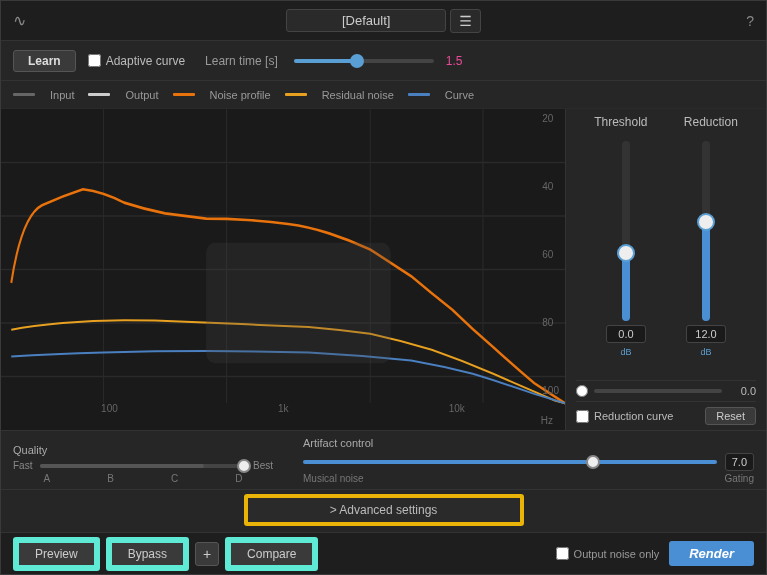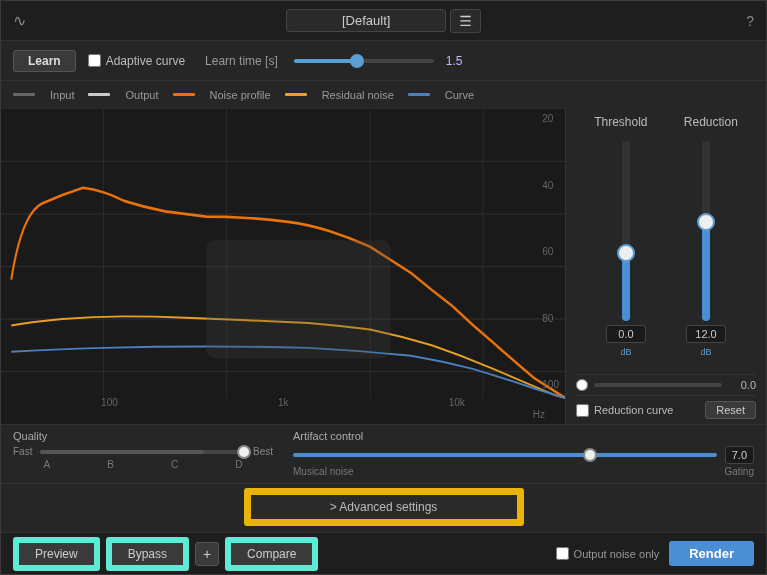--- a/index.html
+++ b/index.html
@@ -122,21 +122,21 @@
     .slider-track .slider-thumb {
       position: absolute;
       top: -5px;
       width: 14px;
       height: 14px;
       background: #5a9fd4;
       border-radius: 50%;
       left: calc(45% - 7px);
     }
     .learn-time-value {
-      color: #c4b5fd;
+      color: #ec4899;
       min-width: 25px;
     }
     
     .legend-row {
       display: flex;
       align-items: center;
       padding: 4px 12px;
       background: #262626;
       gap: 14px;
       height: 28px;
@@ -198,21 +198,21 @@
       right: 0;
       display: flex;
       justify-content: space-around;
       padding: 0 20px;
       color: #666;
       font-size: 10px;
     }
     .freq-unit {
       position: absolute;
       bottom: 4px;
-      right: 20px;
+      right: 12px;
       color: #666;
       font-size: 10px;
     }
     
     .right-panel {
       width: 200px;
       display: flex;
       flex-direction: column;
       background: #262626;
       padding: 0 10px;
@@ -331,23 +331,23 @@
       cursor: pointer;
       font-size: 11px;
     }
     
     .bottom-section {
       background: #262626;
       border-top: 1px solid #333;
     }
     .quality-artifact-row {
       display: flex;
-      align-items: flex-start;
+      align-items: flex-end;
       padding: 5px 12px;
-      gap: 0;
+      gap: 10px;
       height: 58px;
     }
     .quality-section {
       width: 260px;
     }
     .section-title {
       color: #aaa;
       font-size: 11px;
       margin-bottom: 4px;
     }
@@ -417,21 +417,21 @@
     }
     .advanced-row {
       display: flex;
       justify-content: center;
       padding: 4px 0 6px 0;
       border-top: 1px solid #333;
     }
     .advanced-btn {
       background: #2a2a2a;
       color: #bbb;
-      border: 7px solid #eab308;
+      border: 4px solid #eab308;
       padding: 5px 30px;
       border-radius: 3px;
       cursor: pointer;
       font-size: 12px;
       width: 280px;
       text-align: center;
     }
     
     .footer {
       display: flex;
@@ -483,20 +483,21 @@
     }
     .render-btn {
       background: #4a8fd4;
       color: #fff;
       border: none;
       padding: 5px 20px;
       border-radius: 3px;
       cursor: pointer;
       font-size: 13px;
       font-weight: bold;
+      font-style: italic;
     }
   </style>
 </head>
 <body>
 
 <div class="app-container">
 
   <div class="header">
     <span class="header-logo">∿</span>
     <div class="header-preset">

